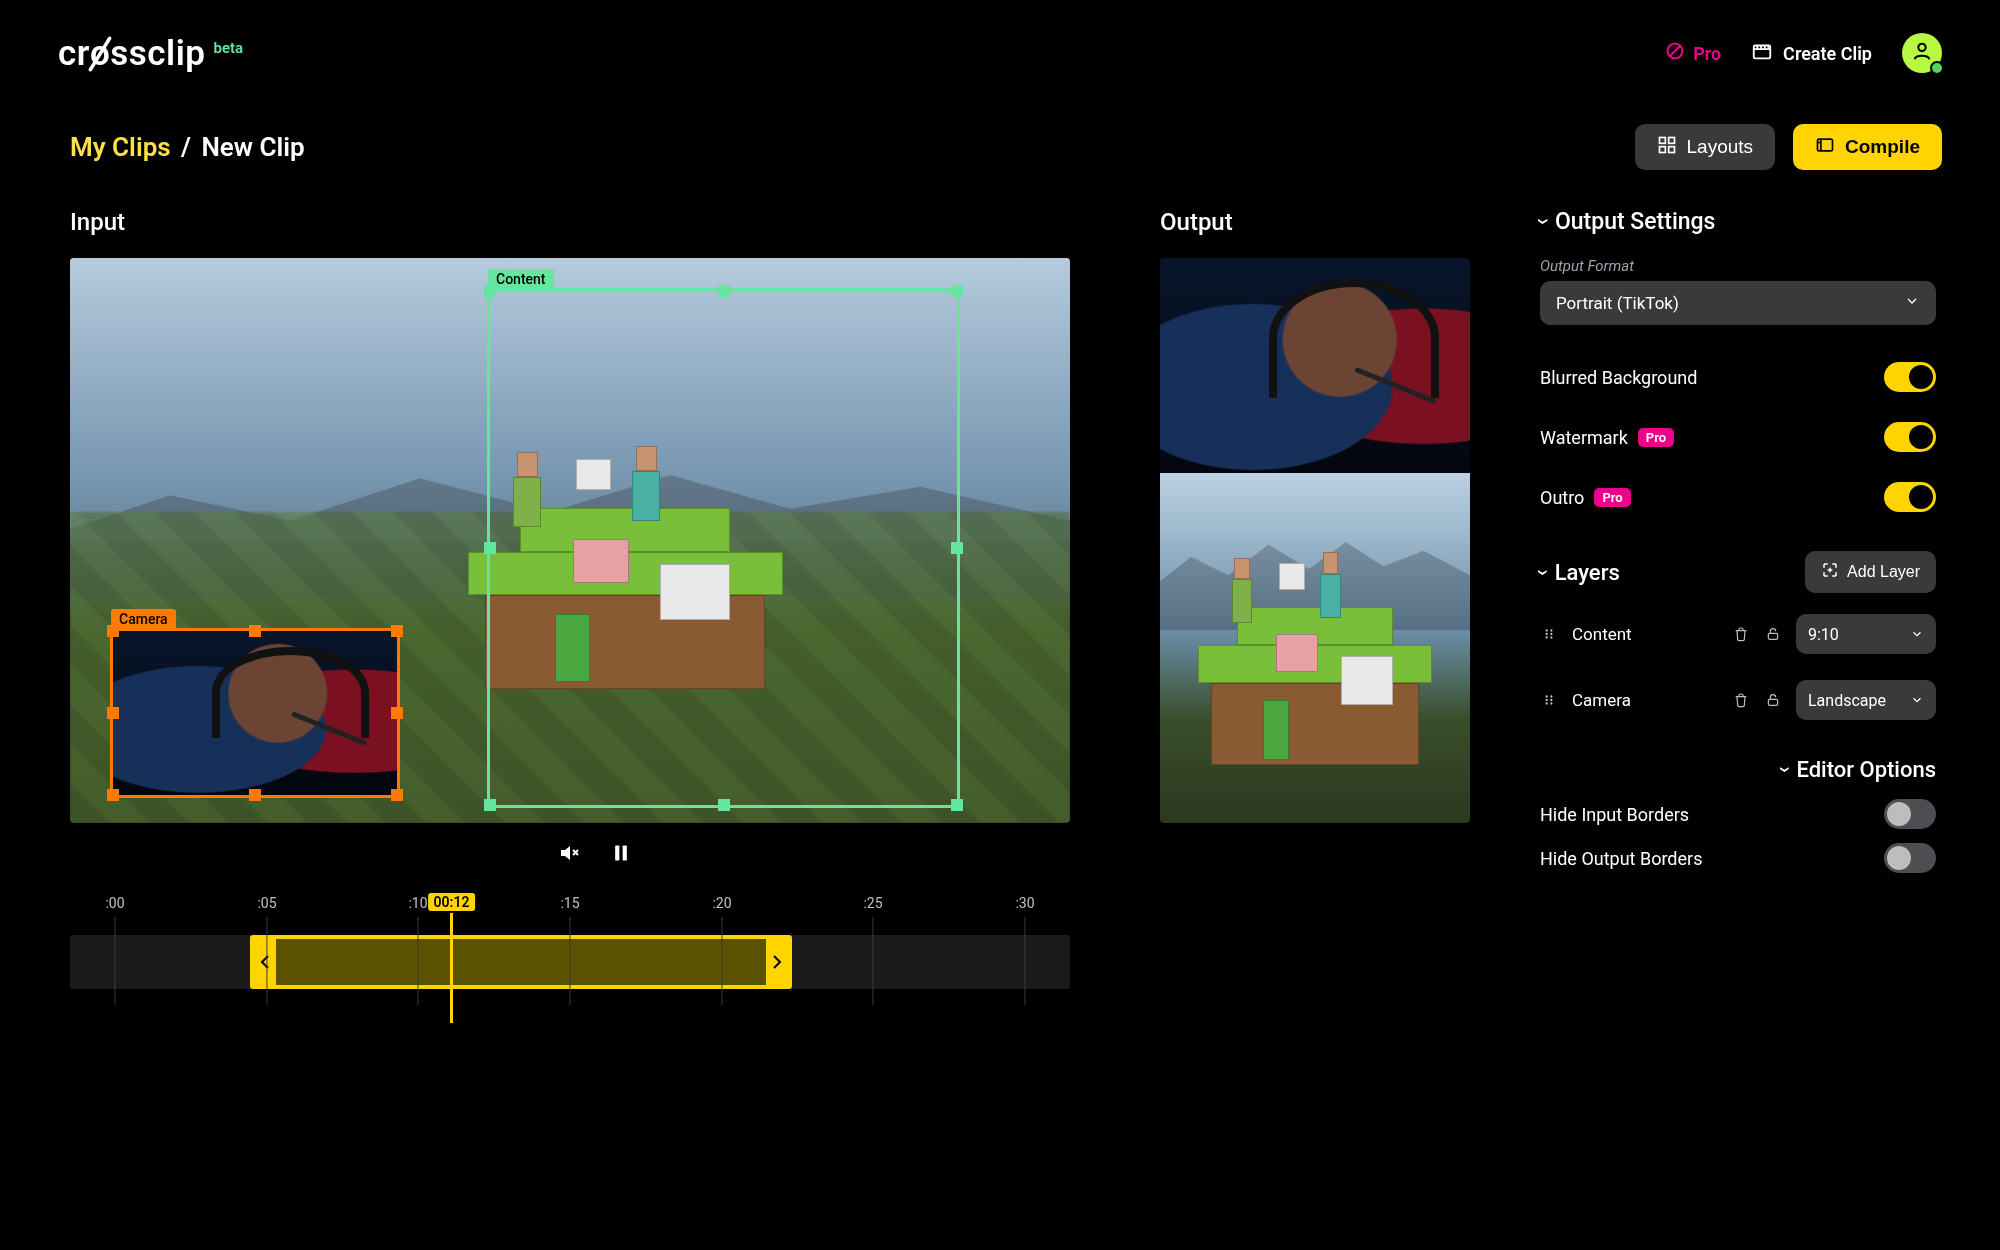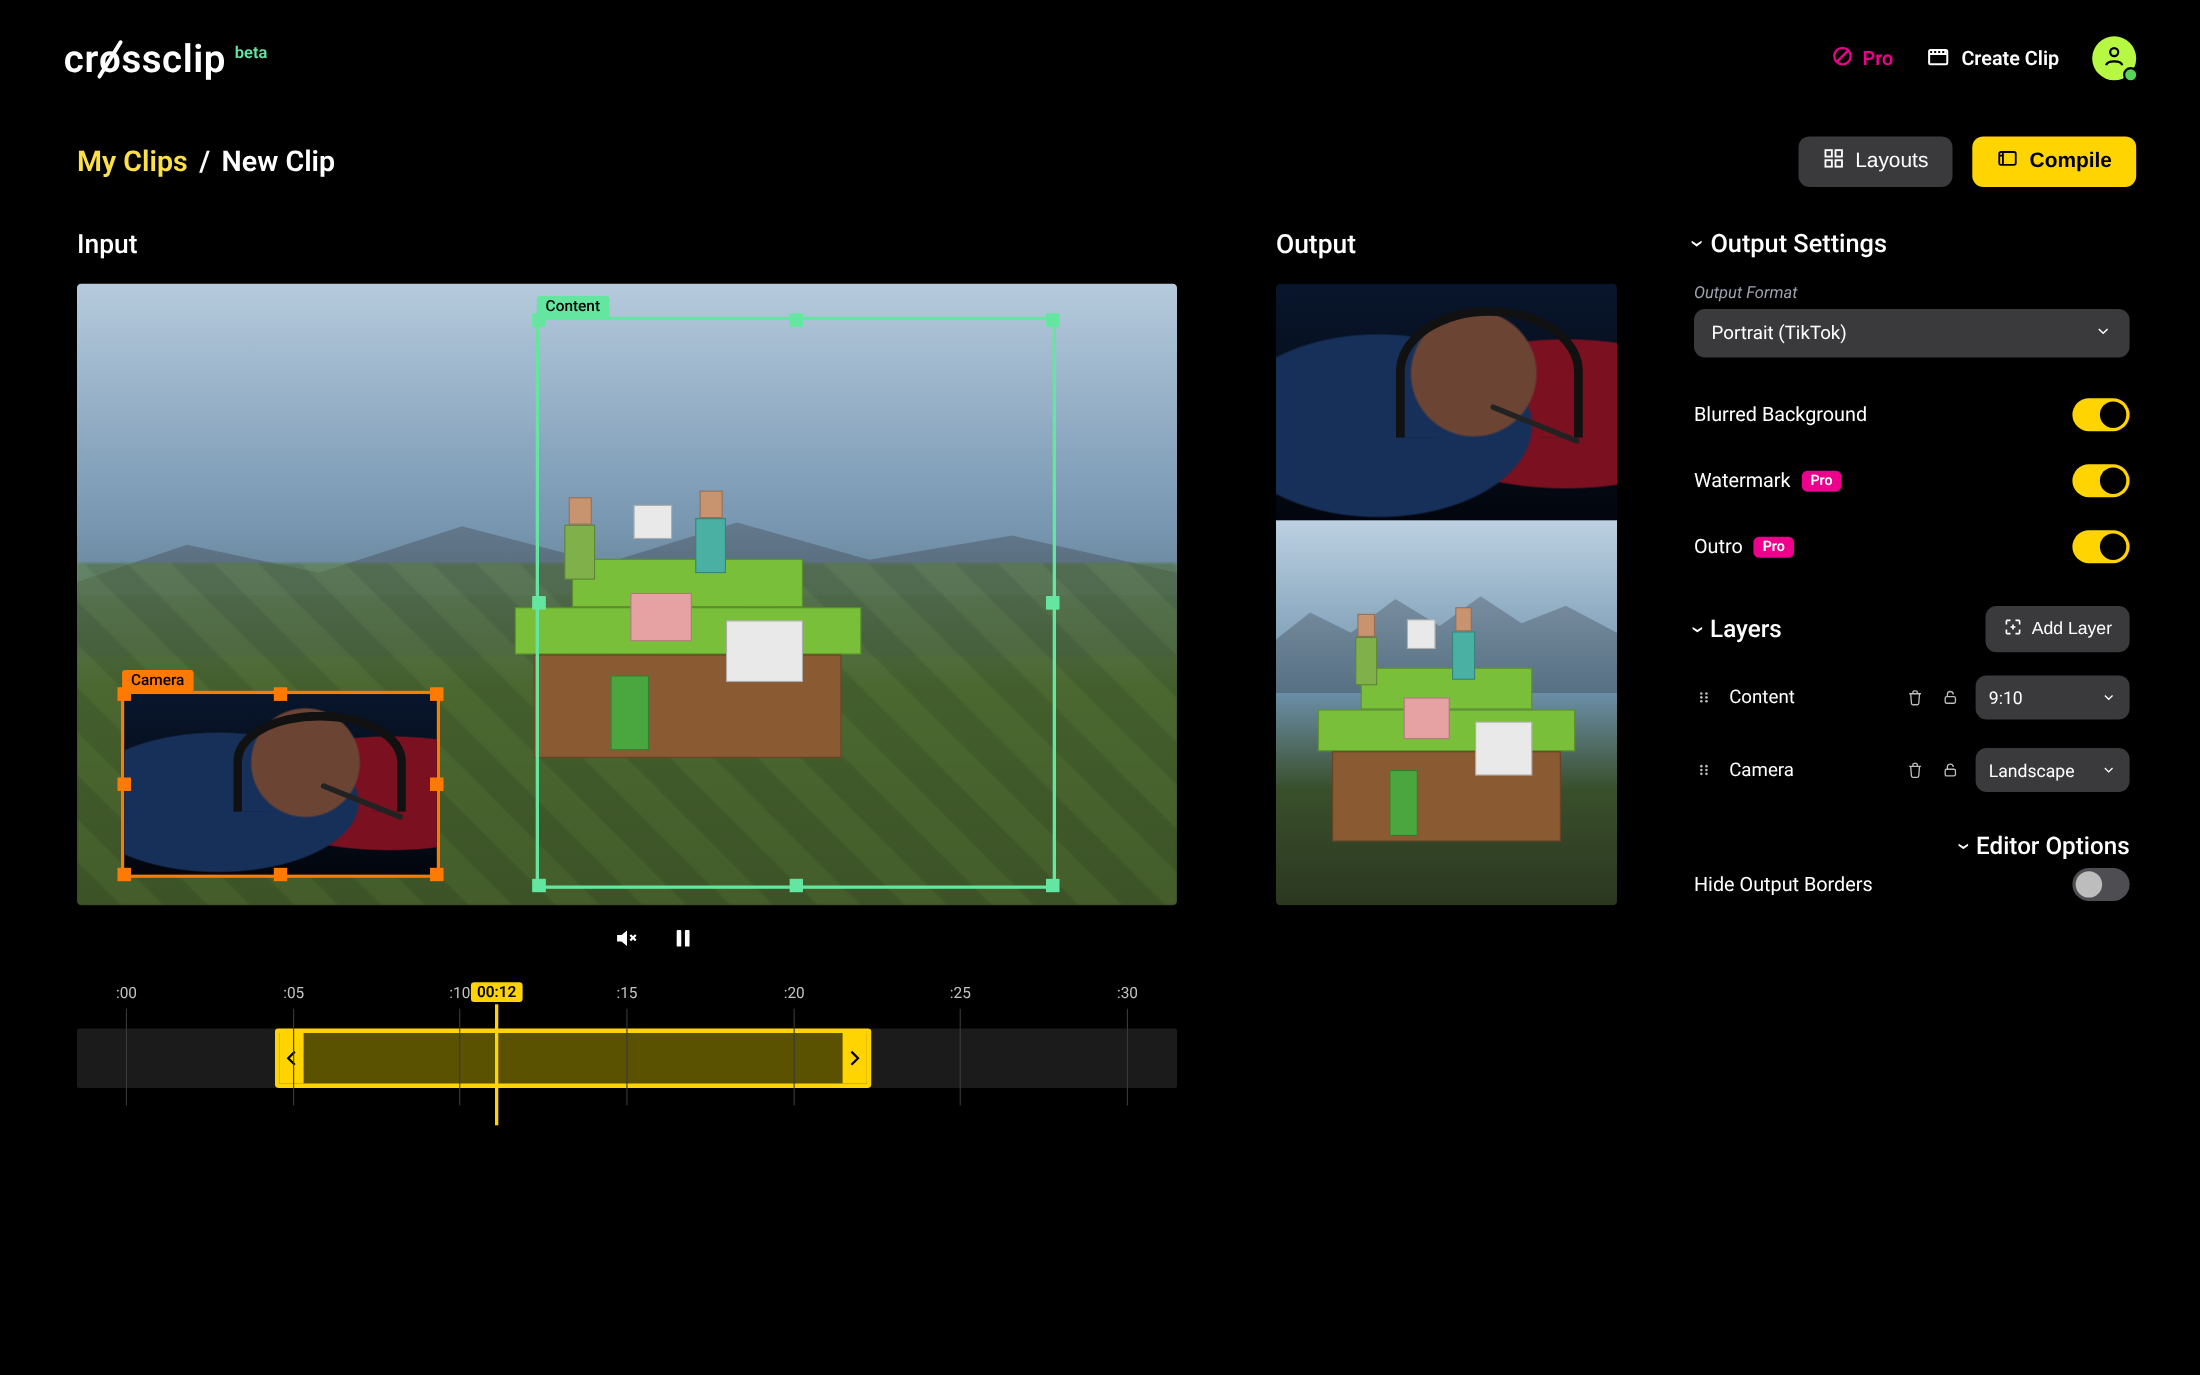--- a/index.html
+++ b/index.html
@@ -560,20 +560,26 @@
             <path d="M6 9l6 6 6-6" stroke="#fff" stroke-width="2" fill="none"></path>
           </svg>
       </div>
     </div>
 
     <div class="editor-section">
       <div class="sec-title small">
         <span class="chev">›</span>
         <span>Editor Options</span>
       </div>
+      <div class="row" style="margin-top:10px">
+        <span>Hide Input Borders</span>
+        <div class="toggle off">
+            <div class="knob"></div>
+          </div>
+      </div>
       <div class="row">
         <span>Hide Output Borders</span>
         <div class="toggle off">
             <div class="knob"></div>
           </div>
       </div>
     </div>
   </div>
 
 </div>

